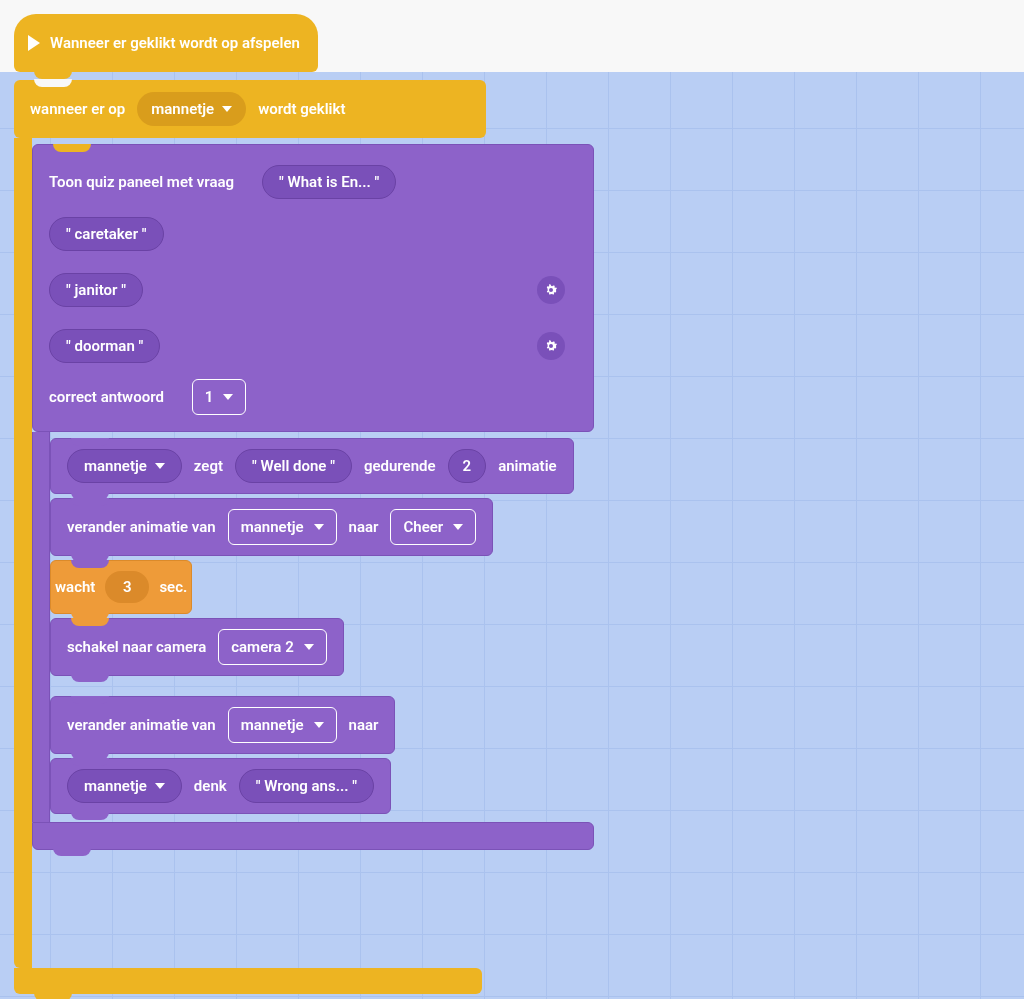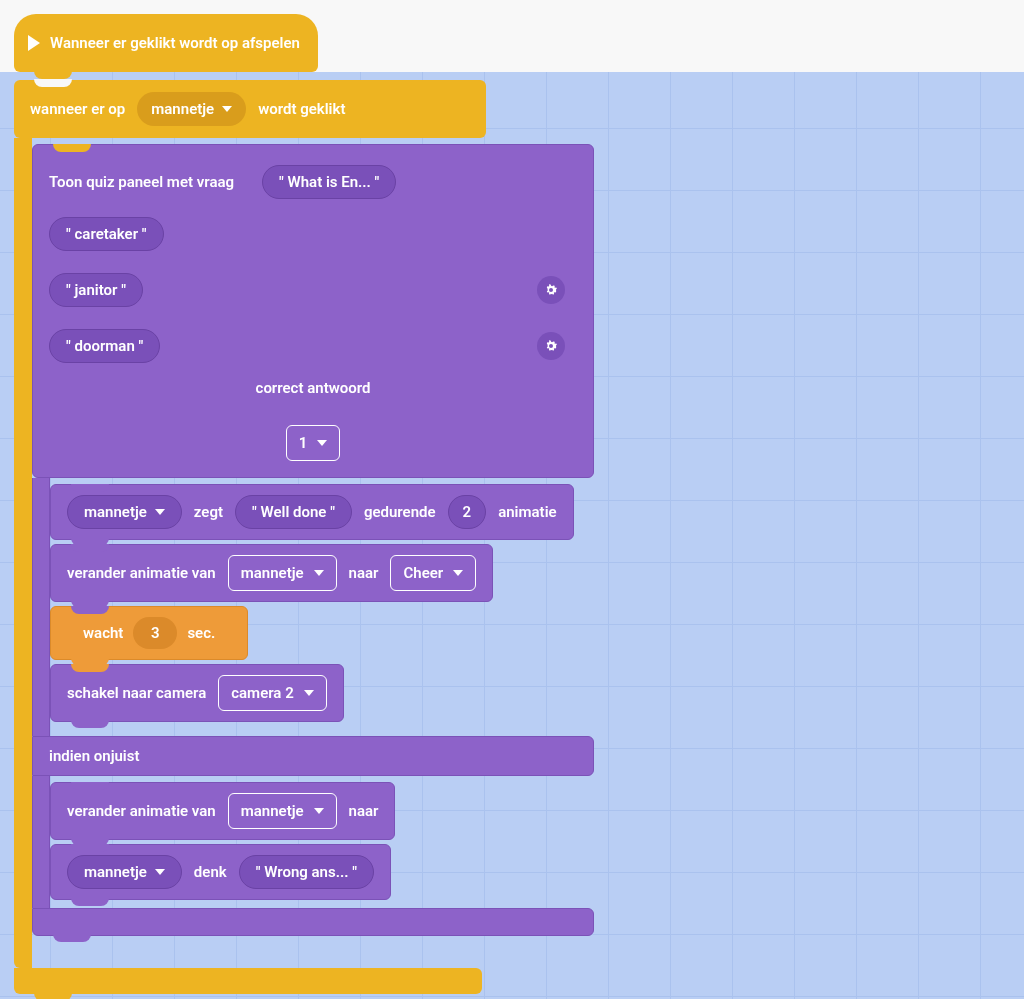--- a/index.html
+++ b/index.html
@@ -203,21 +203,21 @@
   }
   .stack-block .notch { background: var(--notch-bg, #8d62c9); }
   .stack-block .bump { background: #8d62c9; }
   .stack-orange {
     background: #ee9b39;
     border: 1px solid #db8a2a;
     border-radius: 6px;
     display: flex;
     align-items: center;
     gap: 10px;
-    padding: 10px 32px;
+    padding: 10px 4px;
     position: relative;
     width: fit-content;
   }
   .stack-orange .notch { background: #8d62c9; }
   .stack-orange .bump { background: #ee9b39; }
   .pill-oval {
     background: #db8a2a;
     border-radius: 999px;
     height: 32px;
     min-width: 44px;
@@ -274,21 +274,21 @@
               </span>
             </div>
             <div class="row" style="margin-top:22px;">
               <span class="pill-dark">"  doorman  "</span>
               <span class="gear-icon" style="right:12px;">
                 <svg width="16" height="16" viewBox="0 0 24 24">
                     <path d="M19.4 13l.6-1-.6-1 1.5-1.2-1-1.7-1.9.5-.8-.8.5-1.9-1.7-1-1.2 1.5-1-.6-1 .6L10.6 3l-1.7 1 .5 1.9-.8.8-1.9-.5-1 1.7L7.2 11l-.6 1 .6 1-1.5 1.2 1 1.7 1.9-.5.8.8-.5 1.9 1.7 1 1.2-1.5 1 .6 1-.6 1.2 1.5 1.7-1-.5-1.9.8-.8 1.9.5 1-1.7L19.4 13zM12 15a3 3 0 110-6 3 3 0 010 6z"></path>
                   </svg>
               </span>
             </div>
-            <div class="row" style="margin-top:16px;flex-direction:column;">
+            <div class="row" style="margin-top:16px;">
               <span>correct antwoord</span>
               <span class="select-box">
                 <span>1</span>
                 <span class="chev"></span>
               </span>
             </div>
           </div>
 
           <div class="flex">
             <div class="purple-arm" style="height:258px;"></div>
@@ -336,25 +336,20 @@
                 <span>schakel naar camera</span>
                 <span class="select-box">
                   <span>camera 2</span>
                   <span class="chev"></span>
                 </span>
                 <div class="bump"></div>
               </div>
             </div>
           </div>
 
-          <div class="purple-mid">
-            <div class="row" style="margin:0;">
-              <span>indien onjuist</span>
-            </div>
-          </div>
 
           <div class="flex">
             <div class="purple-arm" style="height:132px;"></div>
             <div class="col" style="padding-top:6px;">
 
               <div class="stack-block">
                 <div class="notch" style="background:#8d62c9;"></div>
                 <span>verander animatie van</span>
                 <span class="select-box">
                   <span>mannetje</span>

